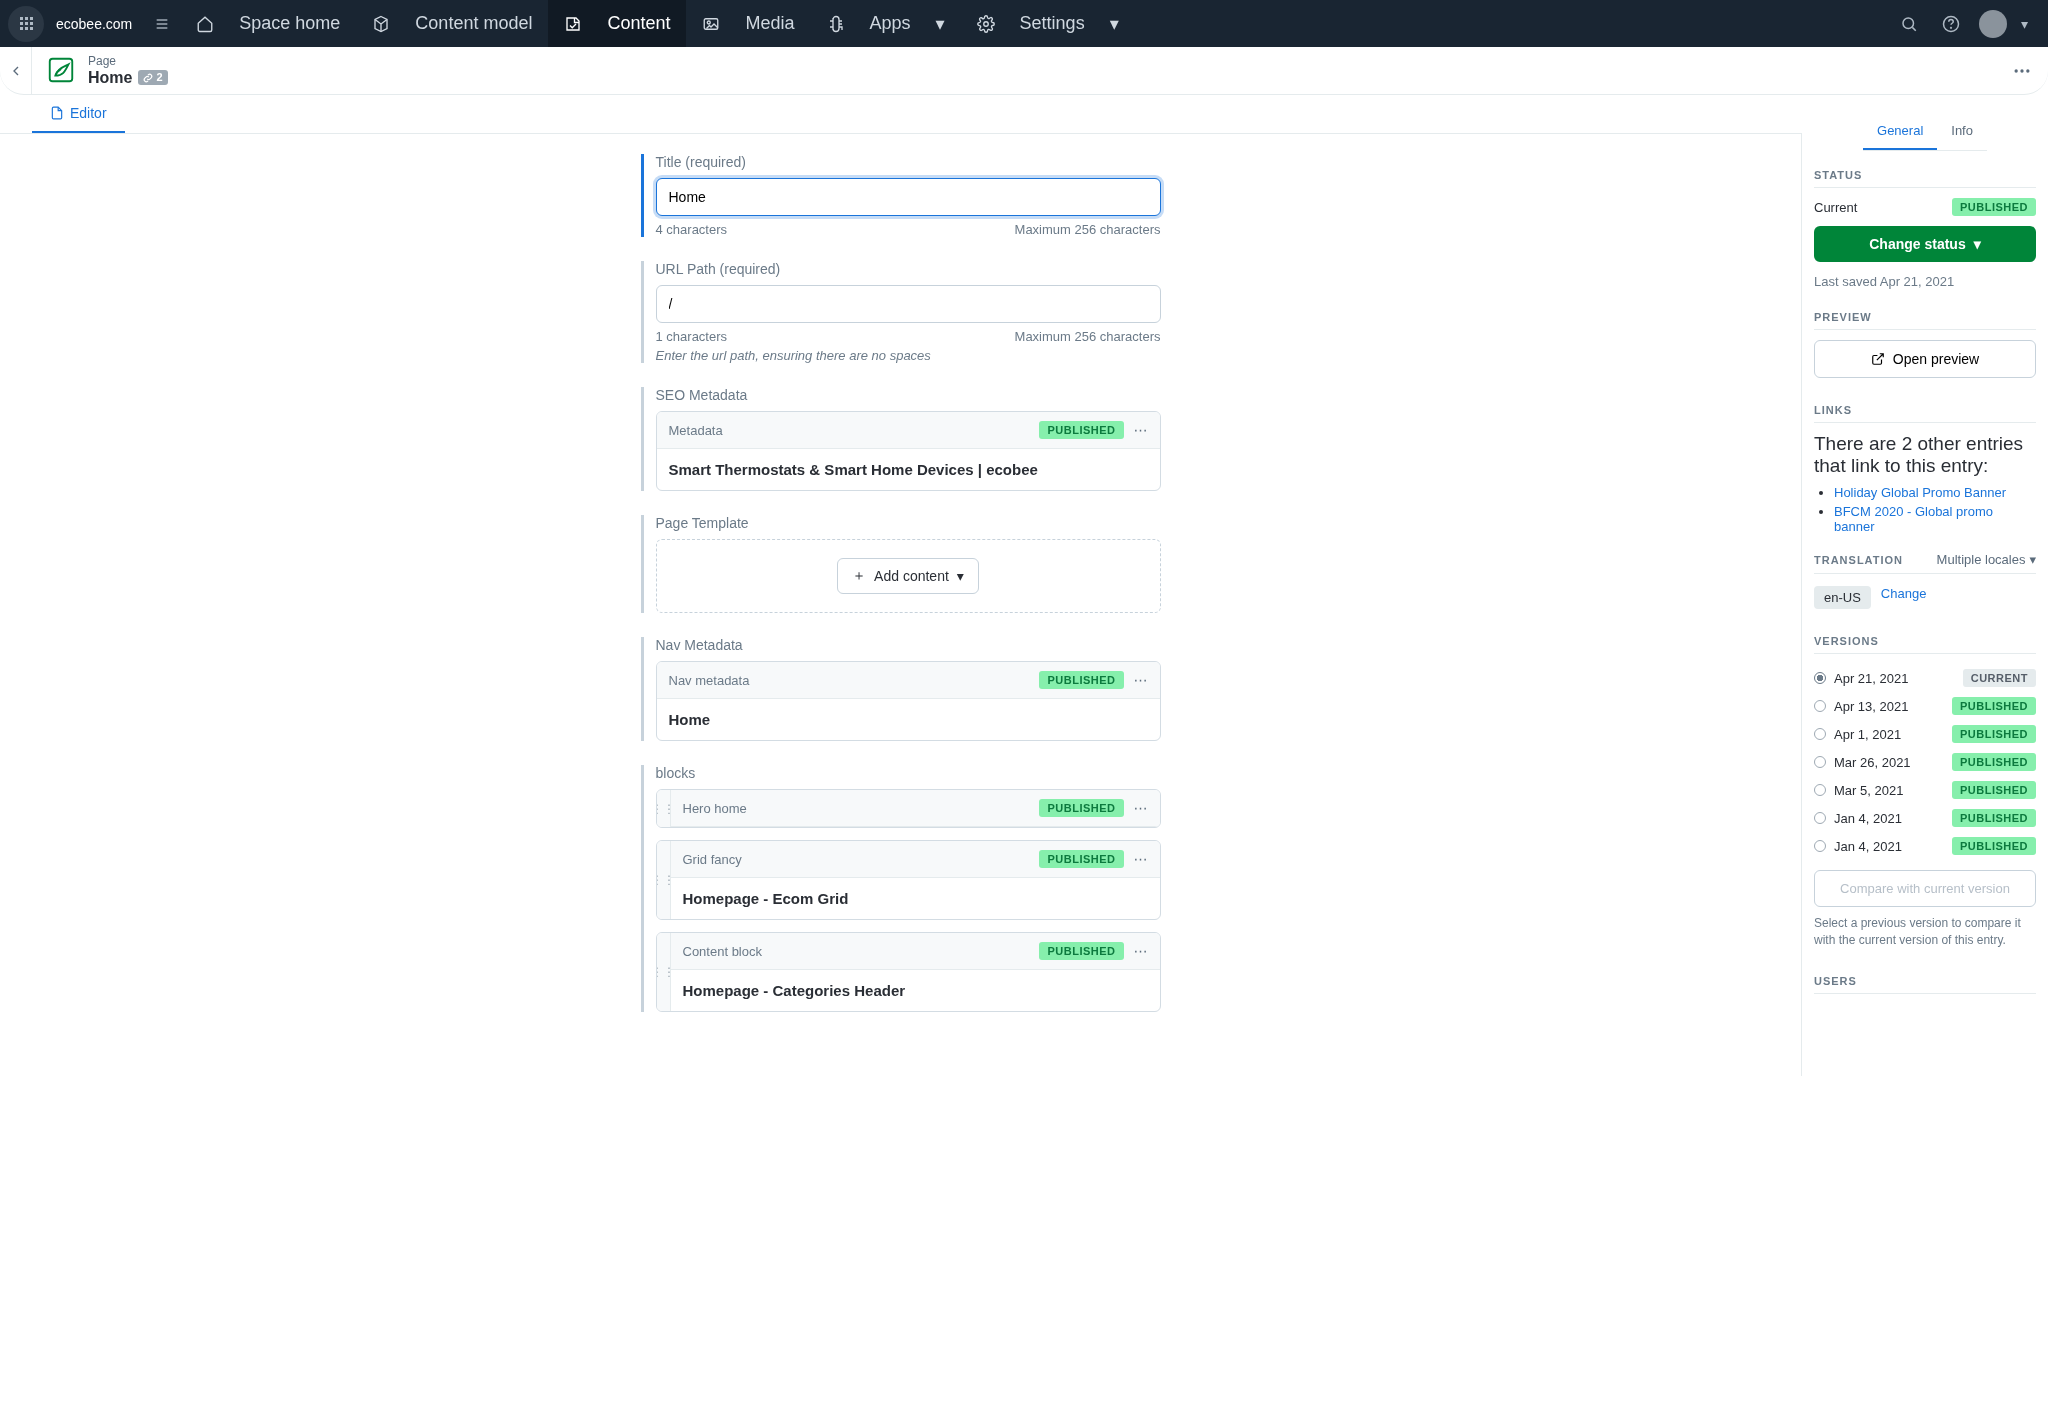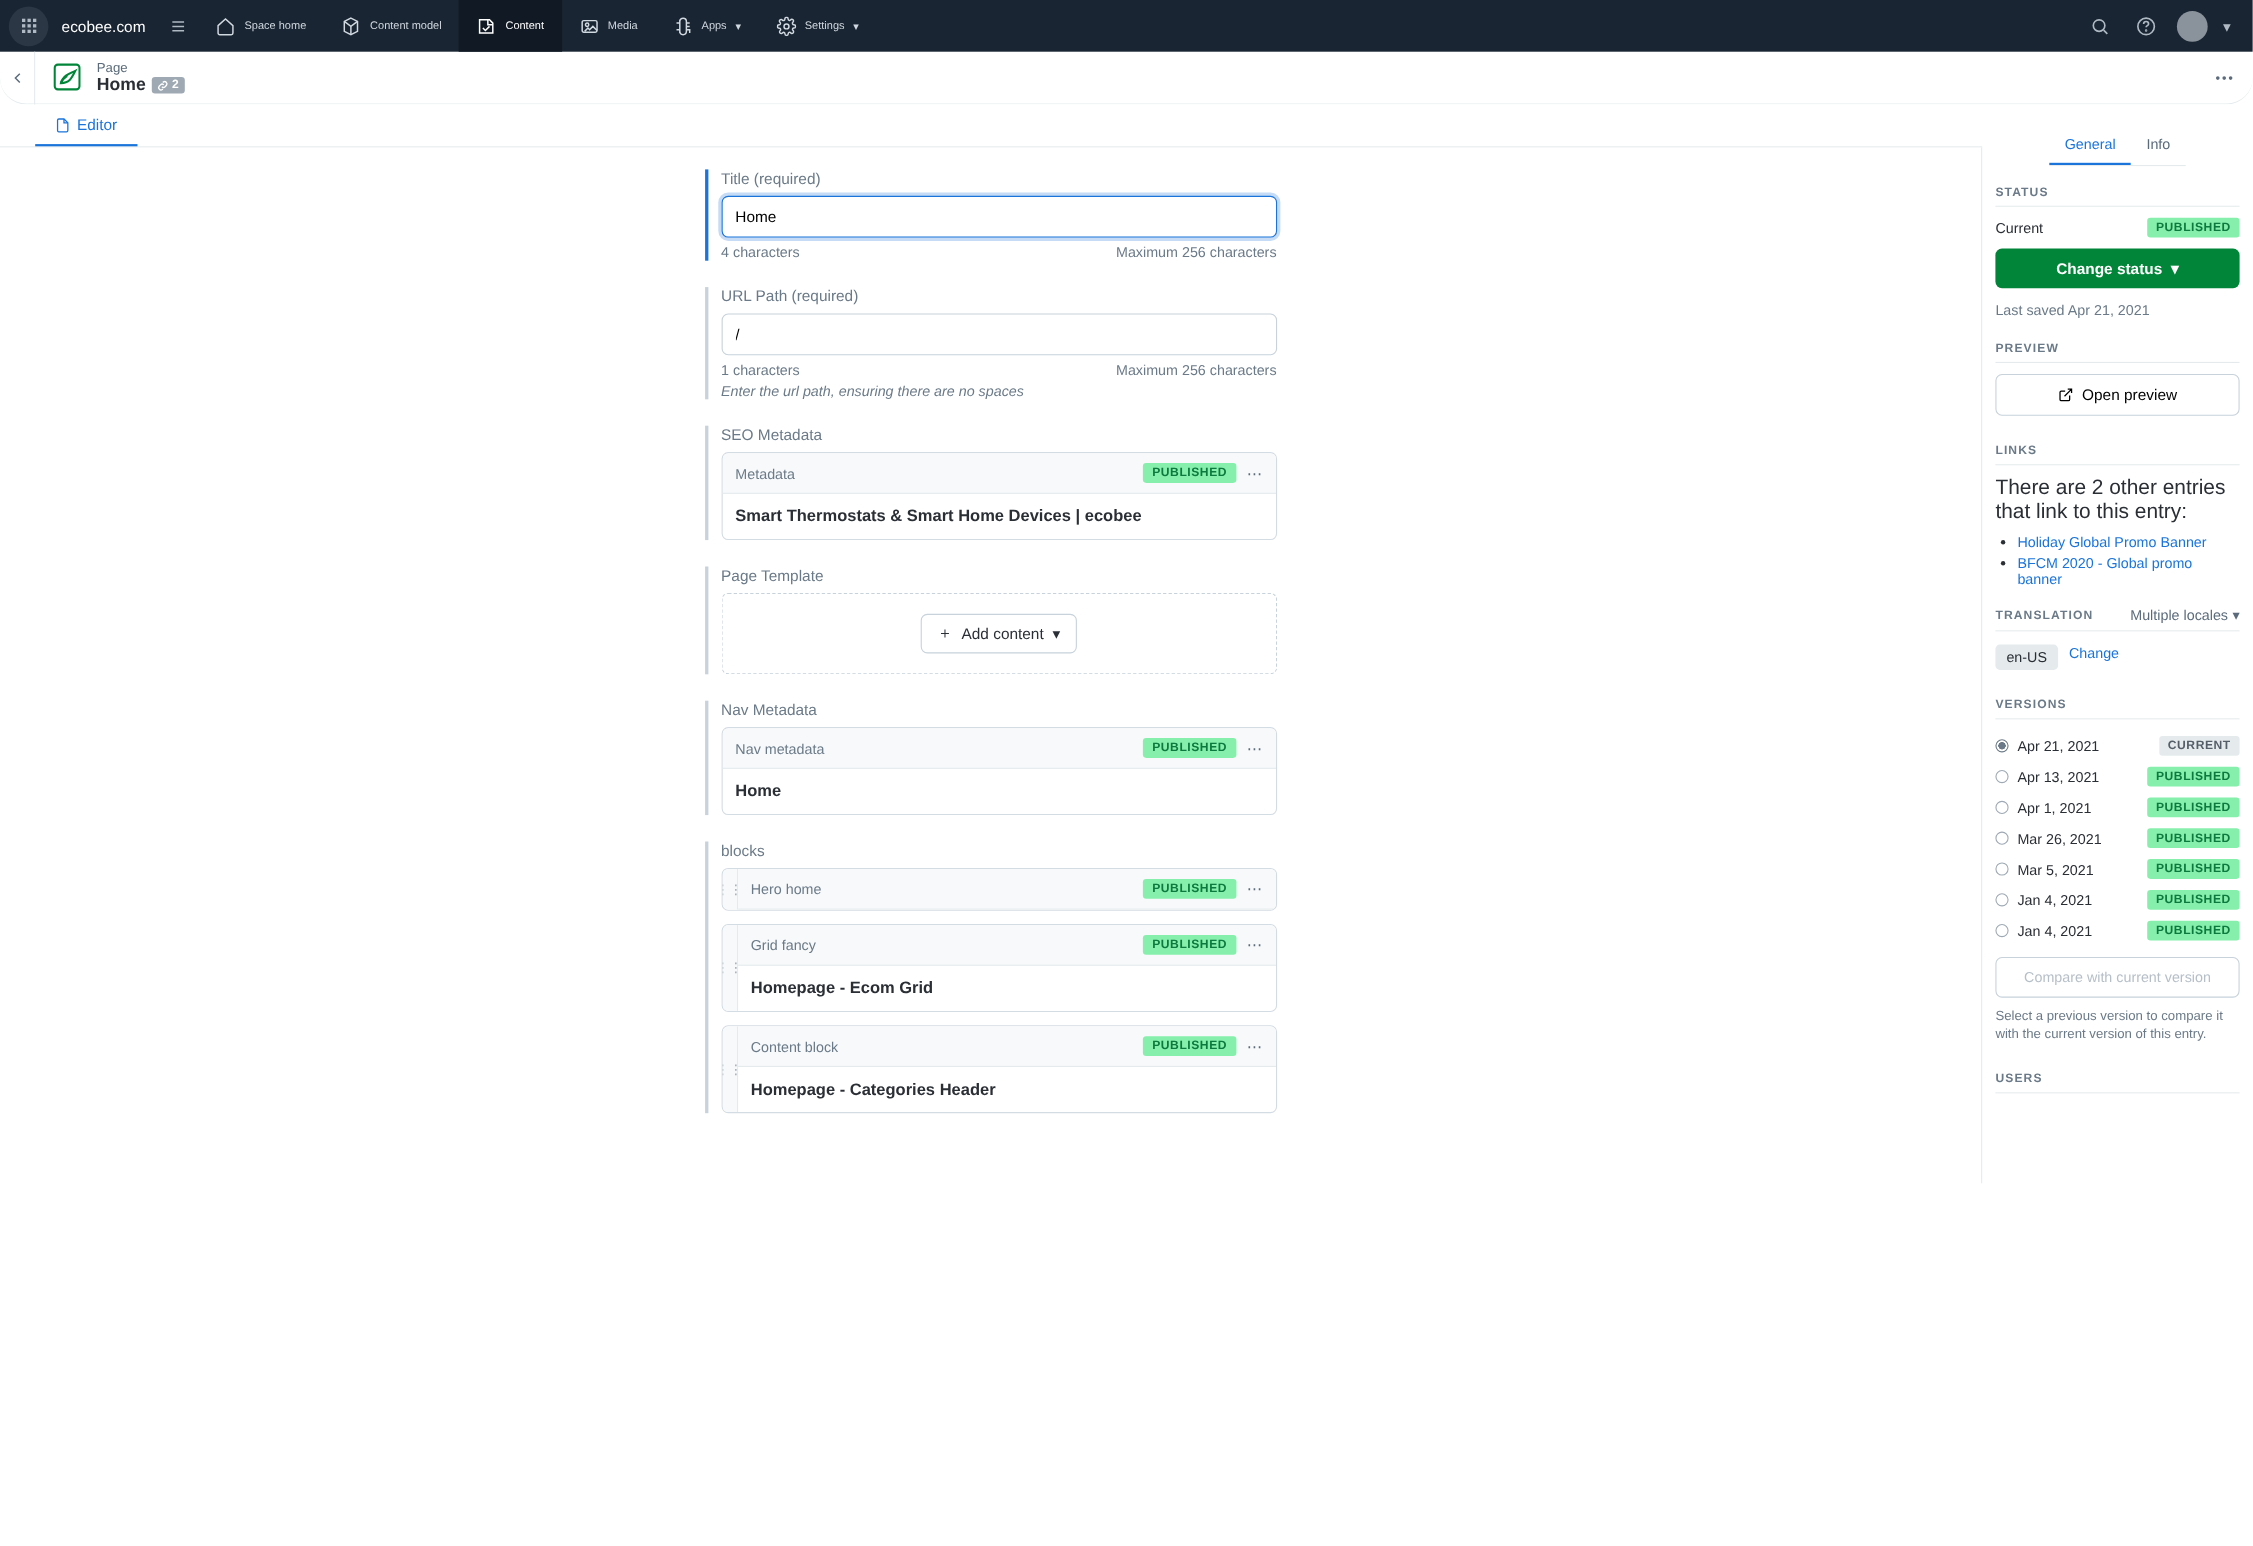--- a/index.html
+++ b/index.html
@@ -2,39 +2,39 @@
 <html><head>
 <meta charset="utf-8">
 <style>
 * { box-sizing: border-box; margin: 0; padding: 0; }
 body { font-family: -apple-system, BlinkMacSystemFont, "Segoe UI", Helvetica, Arial, sans-serif; font-size: 14px; color: #2a2e35; background: #fff; }
 .topbar { background: #192532; color: #aeb9c4; height: 47px; display: flex; align-items: center; padding: 0 8px; }
 .topbar .apps-icon { width: 36px; height: 36px; border-radius: 50%; background: #2b3744; display: flex; align-items: center; justify-content: center; margin-right: 8px; cursor: pointer; }
 .topbar .space-name { color: #fff; font-size: 14px; margin-right: 18px; margin-left: 4px; }
 .topbar .collapse { width: 24px; height: 24px; display: flex; align-items: center; justify-content: center; cursor: pointer; margin-right: 6px; }
 .topnav { display: flex; height: 47px; align-items: stretch; }
-.topnav-item { display: flex; align-items: center; padding: 0 16px; color: #d0d8e0; font-size: 10px; cursor: pointer; gap: 8px; }
+.topnav-item { display: flex; align-items: center; padding: 0 16px; color: #d0d8e0; font-size: 18px; cursor: pointer; gap: 25px; }
 .topnav-item.active { background: #111a24; color: #fff; }
 .topnav-item svg { width: 18px; height: 18px; }
 .topbar-right { margin-left: auto; display: flex; align-items: center; gap: 14px; padding-right: 12px; }
 .topbar-right .icon-btn { width: 28px; height: 28px; display: flex; align-items: center; justify-content: center; cursor: pointer; }
 .avatar { width: 28px; height: 28px; border-radius: 50%; background: #8a939c; }
 
 .header2 { display: flex; align-items: center; border-bottom: 1px solid #e5ebed; height: 48px; border-radius: 24px; }
 .back-btn { width: 32px; height: 48px; border-right: 1px solid #e5ebed; display: flex; align-items: center; justify-content: center; cursor: pointer; color: #5b6b7b; }
 .entry-head { display: flex; align-items: center; padding: 0 14px; gap: 12px; flex: 1; }
 .entry-icon { width: 30px; height: 30px; color: #008539; }
 .entry-head-labels { display: flex; flex-direction: column; line-height: 1.2; }
 .entry-type { font-size: 12px; color: #5b6b7b; }
 .entry-title { font-size: 16px; font-weight: 700; display: flex; align-items: center; gap: 6px; }
 .link-badge { background: #9ea9b3; color: #fff; font-size: 11px; padding: 1px 5px; border-radius: 3px; display: inline-flex; align-items: center; gap: 3px; }
 .more-btn { width: 36px; height: 36px; display: flex; align-items: center; justify-content: center; cursor: pointer; color: #5b6b7b; margin-right: 8px; }
 
 .tabs-row { display: flex; border-bottom: 1px solid #e5ebed; padding-left: 32px; }
-.tab-item { padding: 10px 18px; font-size: 14px; color: #5b6b7b; cursor: pointer; display: flex; align-items: flex-end; gap: 6px; border-bottom: 2px solid transparent; }
+.tab-item { padding: 10px 18px; font-size: 14px; color: #5b6b7b; cursor: pointer; display: flex; align-items: center; gap: 6px; border-bottom: 2px solid transparent; }
 .tab-item.active { color: #1a74da; border-bottom-color: #1a74da; }
 
 .main-layout { display: flex; }
 .editor-col { flex: 1; border-right: 1px solid #e5ebed; padding: 20px 0 40px 0; overflow-y: auto; max-height: calc(100vh - 135px); }
 .editor-inner { margin: 0 auto; width: 520px; }
 
 .field { border-left: 3px solid #c7d2db; padding-left: 12px; margin-bottom: 24px; position: relative; }
 .field.focused { border-left-color: #1a74da; }
 .field-label { font-size: 14px; color: #6b7a88; margin-bottom: 8px; }
 .text-input { width: 100%; border: 1px solid #c7d2db; border-radius: 6px; padding: 10px 12px; font-size: 14px; outline: none; }

